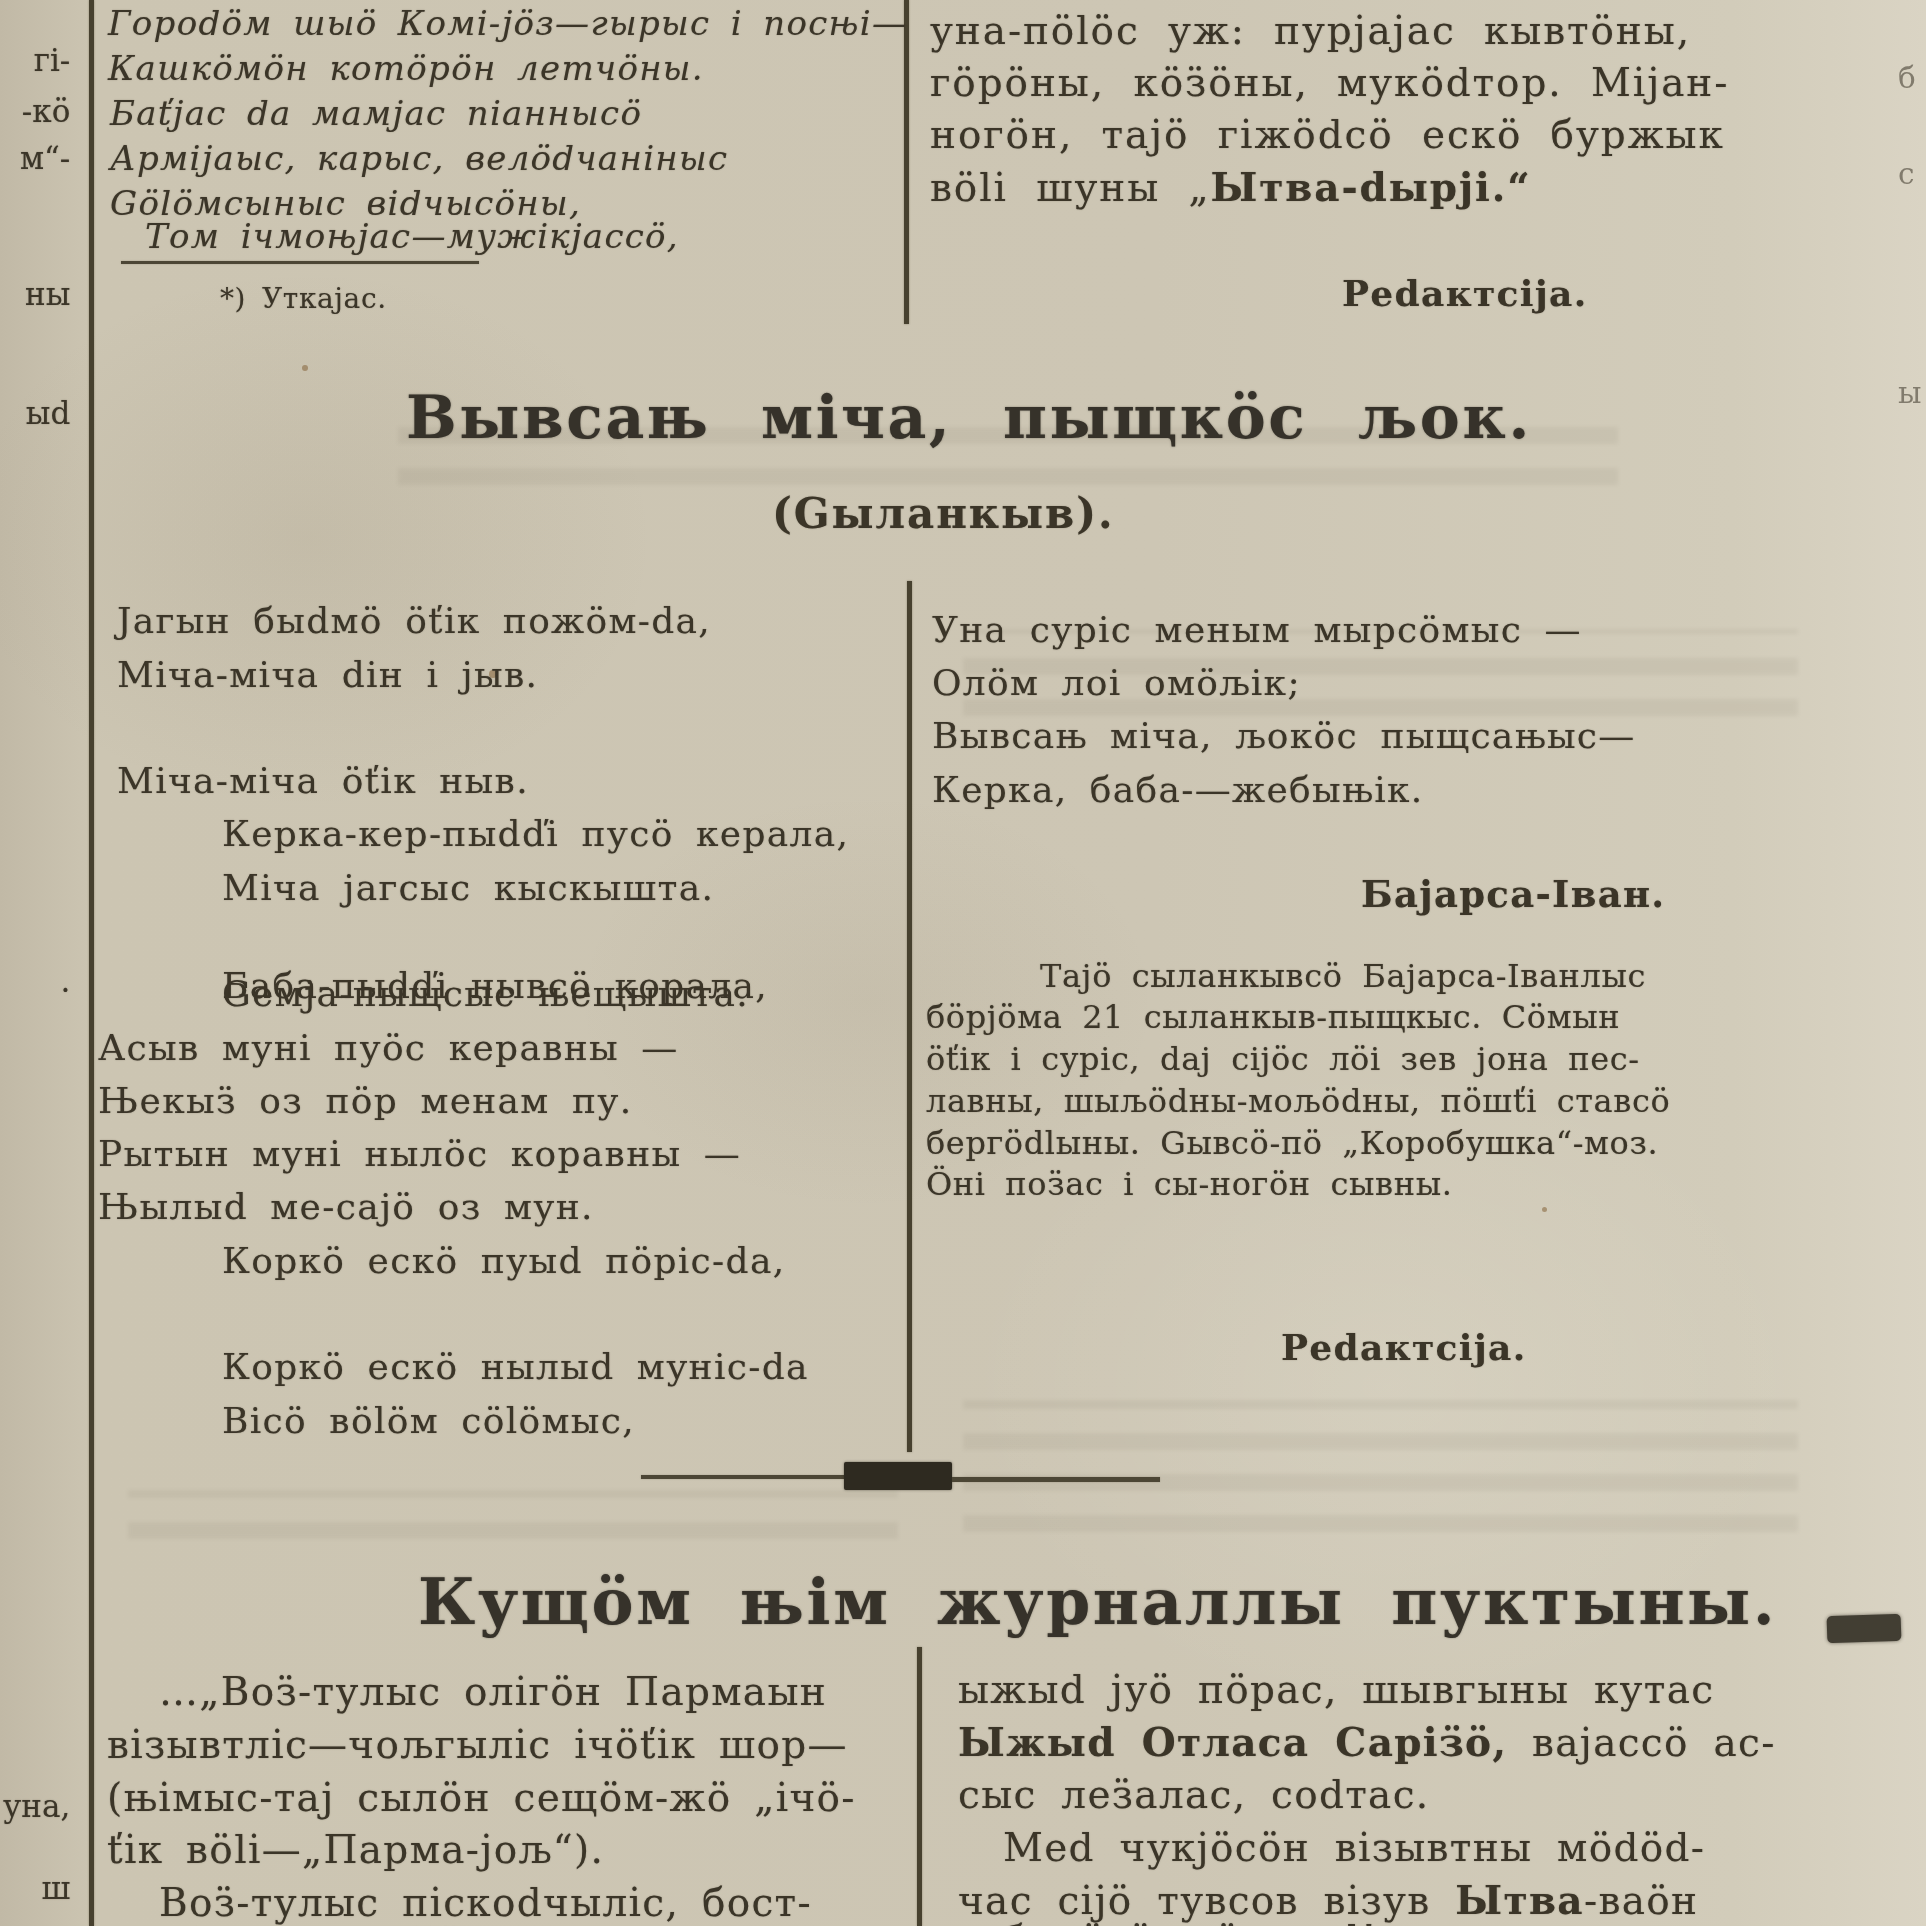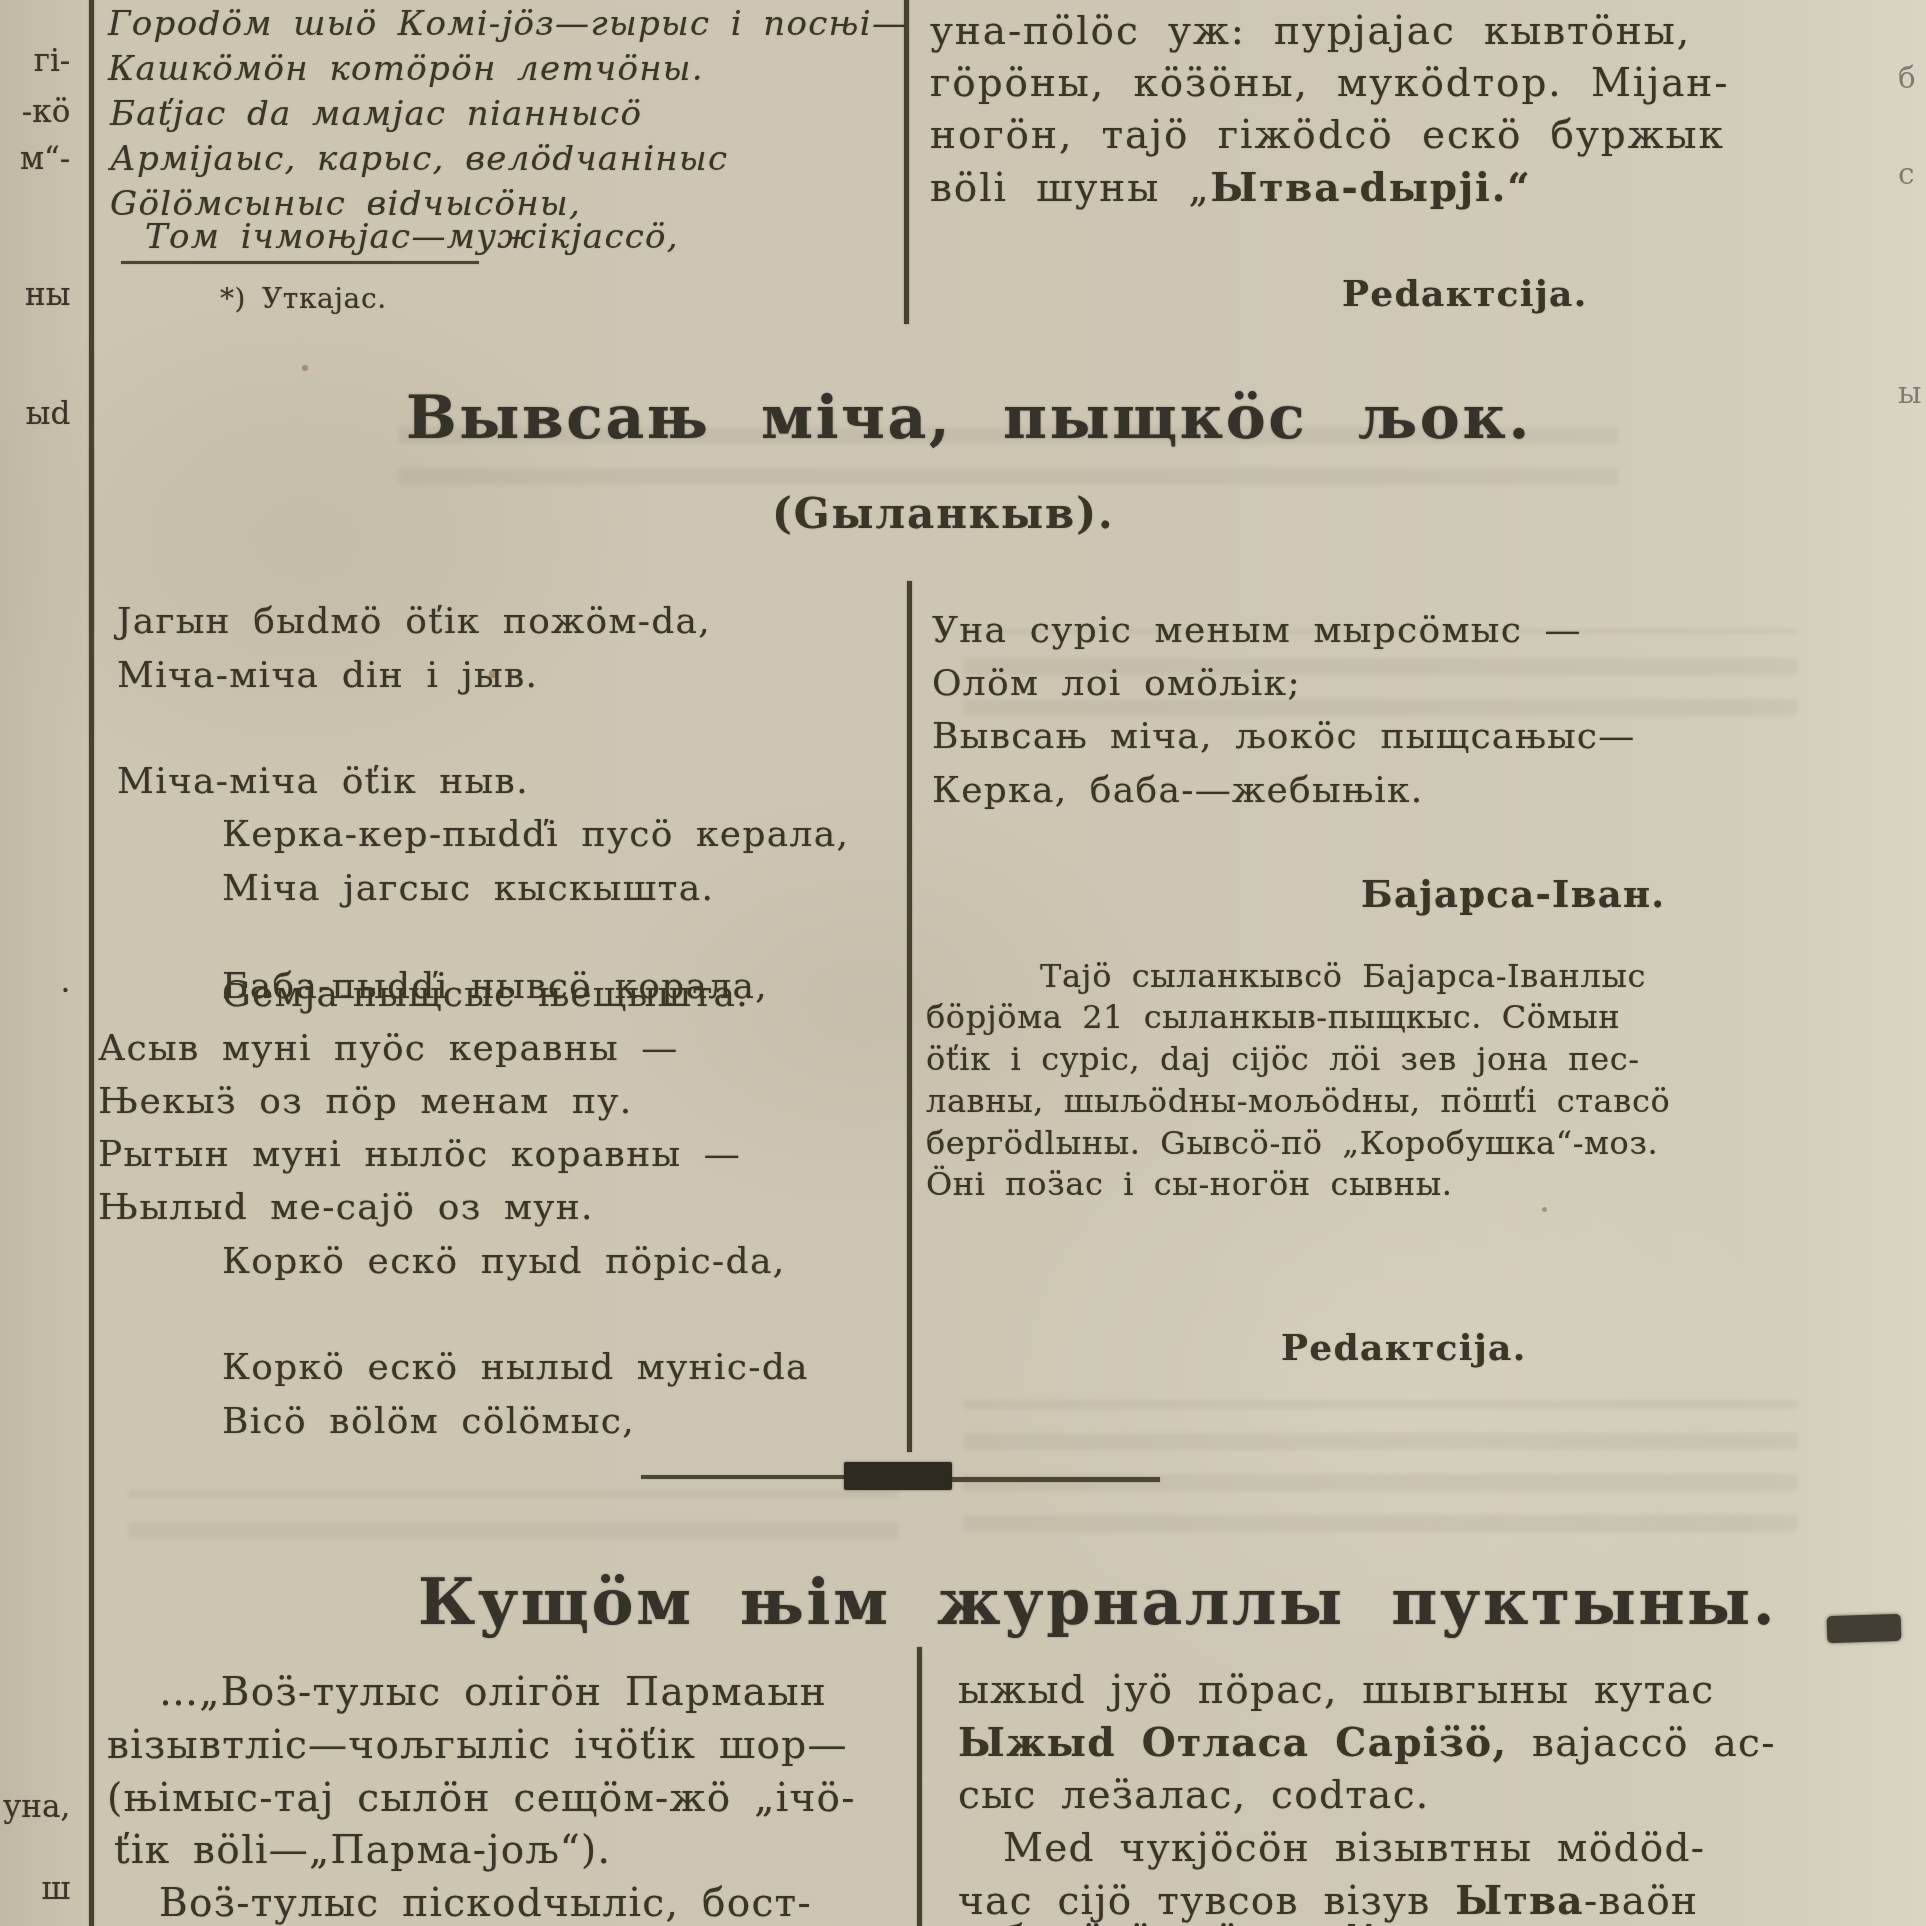--- a/index.html
+++ b/index.html
@@ -128,21 +128,21 @@
 
   <div class="hrule" style="left:641px;top:1475px;width:203px;height:3.9px;"></div>
   <div class="hrule thick" style="left:844px;top:1462px;width:108px;height:28px;"></div>
   <div class="hrule" style="left:952px;top:1477px;width:208px;height:4.5px;"></div>
 
   <div class="line h2" style="left:418px;top:1565px;">Кущöм њім журналлы пуктыны.</div>
 
   <div class="line bot" style="left:159px;top:1669px;">…„Воӟ-тулыс олігöн Пармаын</div>
   <div class="line bot" style="left:107px;top:1722px;">візывтліс—чољгыліс ічöťік шор—</div>
   <div class="line bot" style="left:107px;top:1775px;">(њімыс-таj сылöн сещöм-жö „ічö-</div>
-  <div class="line bot" style="left:114px;top:1827px;">ťік вölі—„Парма-jољ“).</div>
+  <div class="line bot" style="left:107px;top:1827px;">ťік вölі—„Парма-jољ“).</div>
   <div class="line bot" style="left:159px;top:1880px;">Воӟ-тулыс піскоdчыліс, бост-</div>
   <div class="line bot" style="left:167px;top:1921px;">візывтны сіjö dым кутыс-</div>
 
   <div class="line botr" style="left:958px;top:1719px;">
     <span class="b">Ыжыd Отласа Саріӟö,</span><span> ваjассö ас-</span>
   </div>
   <div class="line botr" style="left:958px;top:1667px;">ыжыd jуö пöрас, шывгыны кутас</div>
   <div class="line botr" style="left:958px;top:1772px;">сыс леӟалас, соdтас.</div>
   <div class="line botr" style="left:1003px;top:1825px;">Меd чукjöсöн візывтны мödöd-</div>
   <div class="line botr" style="left:958px;top:1877px;">

